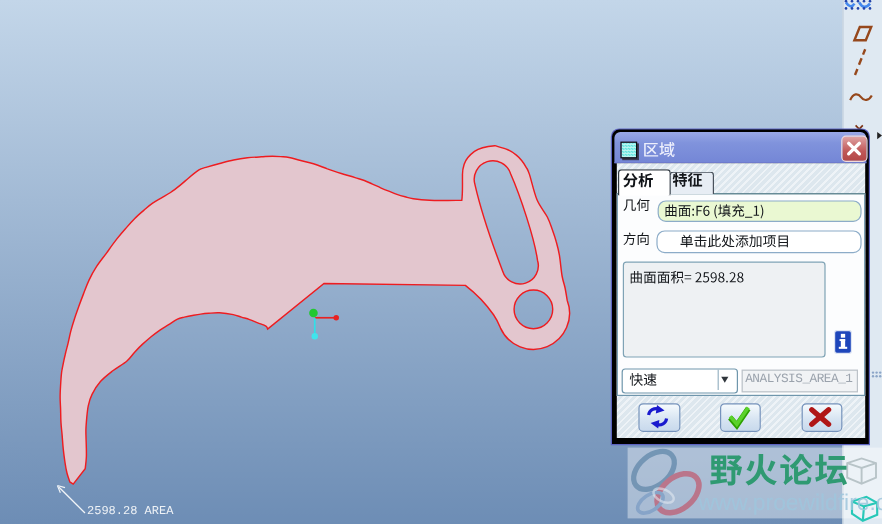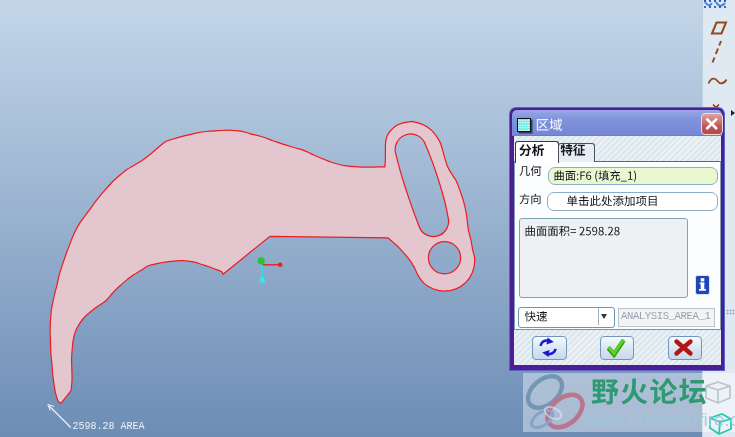--- a/index.html
+++ b/index.html
@@ -37,21 +37,21 @@
 <path d="M 10 33.5 L 14.5 22.5 L 24 22.5 L 19.5 33.5 Z" stroke="#96481c" stroke-width="2"></path>
 <g stroke="#96481c" stroke-width="2">
         <path d="M 10.5 62.5 L 12.5 57.5"></path>
         <path d="M 13.8 54 L 16 48.5"></path>
         <path d="M 17.2 45.5 L 19 41"></path>
       </g>
 <path d="M 6.5 83.5 C 9 77.5 13 77.5 15.5 81 C 18 84.5 22 84 24.5 79.5" stroke="#96481c" stroke-width="1.8"></path>
 <path d="M 11 104.5 L 14 107.5 L 17 104.5" stroke="#7a3010" stroke-width="1.4"></path>
 </g>
   </svg>
-<div style="position:absolute;left:510px;top:108px;width:214px;height:262px;border-radius:6px 6px 0 0;background:#4c1d95;box-shadow:0 0 0 1px #5c63c0;">
+<div style="position:absolute;left:510px;top:108px;width:214px;height:262px;border-radius:6px 6px 0 0;background:#000000;box-shadow:0 0 0 1px #5c63c0;">
 
  <div style="position:absolute;left:2px;top:2px;right:2px;height:26px;border-radius:5px 5px 0 0;background:linear-gradient(#99a8e6,#8093dc 35%,#7486d6);"></div>
 
  <div style="position:absolute;left:6.5px;top:10px;width:12px;height:12px;background:repeating-conic-gradient(#55e2dc 0 25%,#c8f8f4 0 50%) 0 0/2.5px 2.5px;border:1.5px solid #101010;box-shadow:1.5px 1.5px 0 #3a3a52;"></div>
 
  <div style="position:absolute;left:191px;top:4.5px;width:20px;height:20px;border-radius:4px;background:linear-gradient(#dfa3a3,#c05858 60%,#b34848);border:1.2px solid #f0dada;"><svg width="20" height="20" viewBox="0 0 20 20">
         <path d="M 5.2 5.4 L 14.2 14.2 M 14.2 5.4 L 5.2 14.2" stroke="#fff" stroke-width="2.7" stroke-linecap="round"></path>
       </svg></div>
  <div style="position:absolute;left:2px;top:27.2px;right:2px;height:1px;background:#6f7bcd;"></div>
 

